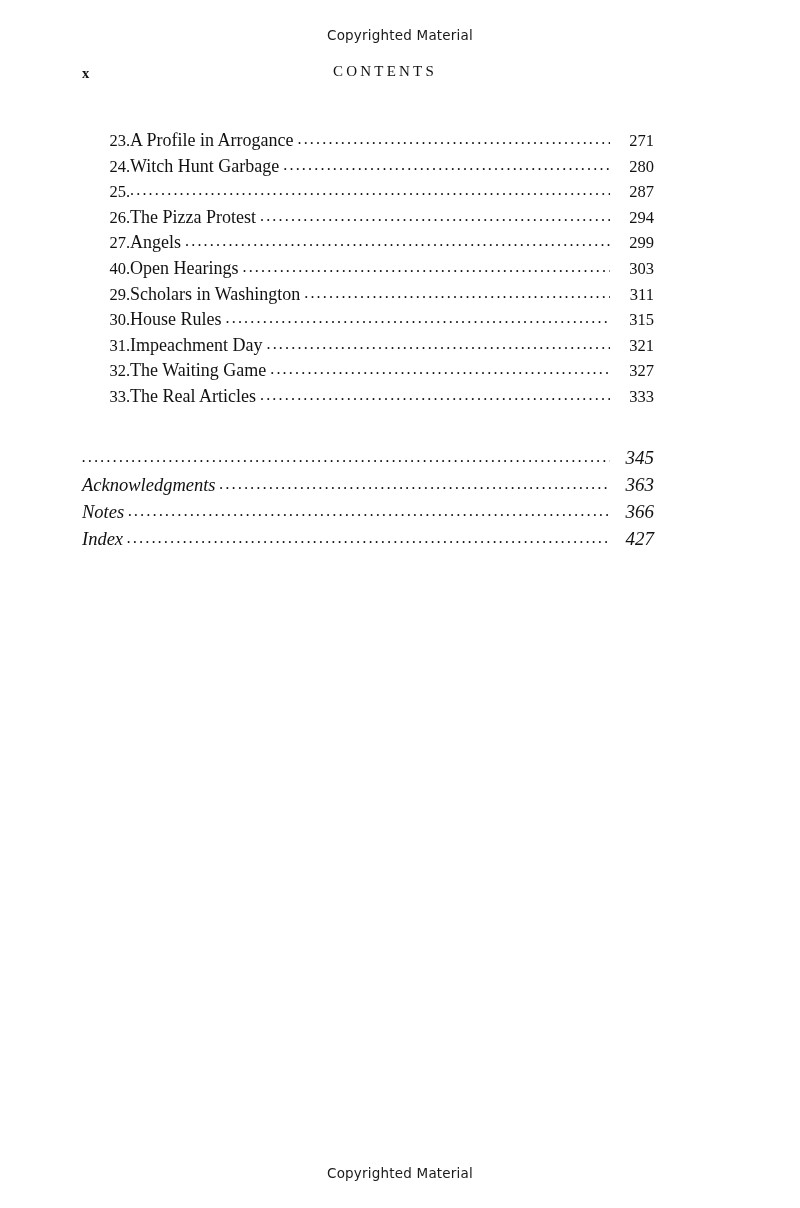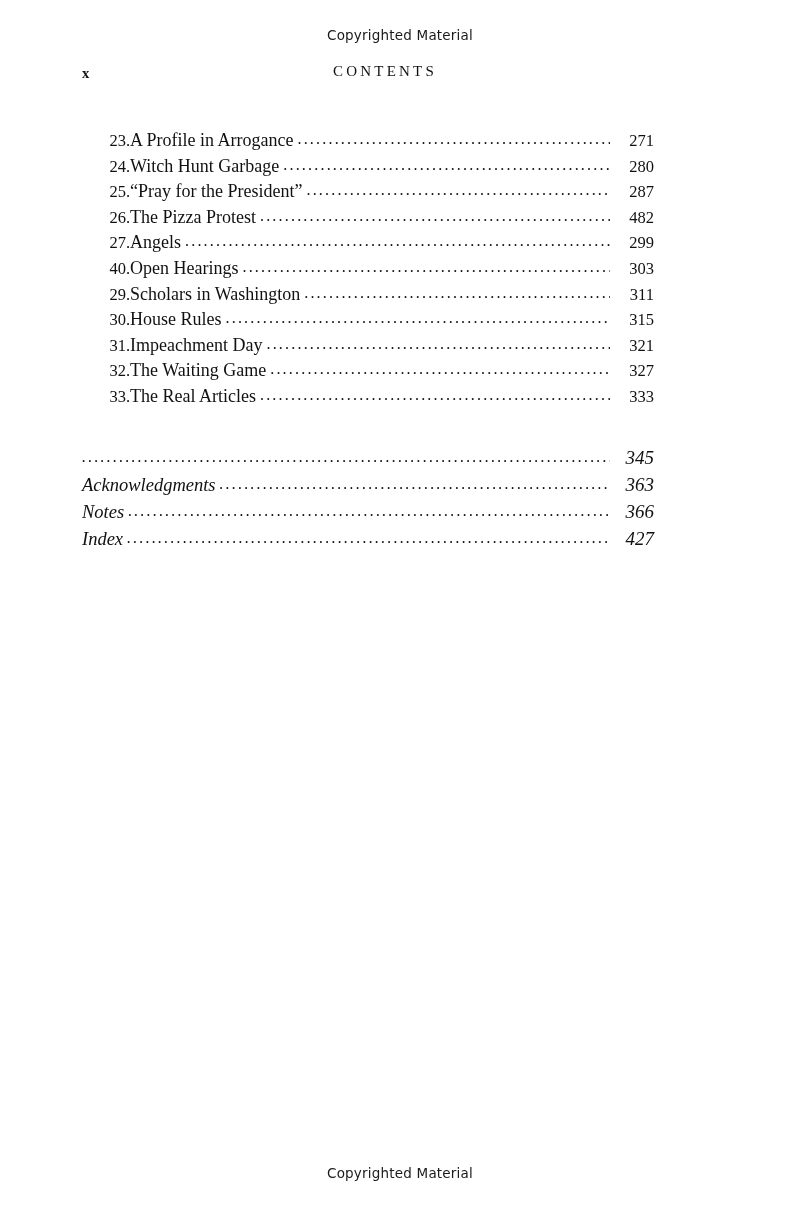--- a/index.html
+++ b/index.html
@@ -159,29 +159,28 @@
         <span class="page-no">271</span>
       </div>
       <div class="entry">
         <span class="num">24.</span>
         <span class="title">Witch Hunt Garbage</span>
         <span class="dots">......................................................................................................................</span>
         <span class="page-no">280</span>
       </div>
       <div class="entry">
         <span class="num">25.</span>
-        <span class="title">“Pray for the President”</span>
         <span class="dots">......................................................................................................................</span>
         <span class="page-no">287</span>
       </div>
       <div class="entry">
         <span class="num">26.</span>
         <span class="title">The Pizza Protest</span>
         <span class="dots">......................................................................................................................</span>
-        <span class="page-no">482</span>
+        <span class="page-no">294</span>
       </div>
       <div class="entry">
         <span class="num">27.</span>
         <span class="title">Angels</span>
         <span class="dots">......................................................................................................................</span>
         <span class="page-no">299</span>
       </div>
       <div class="entry">
         <span class="num">40.</span>
         <span class="title">Open Hearings</span>

